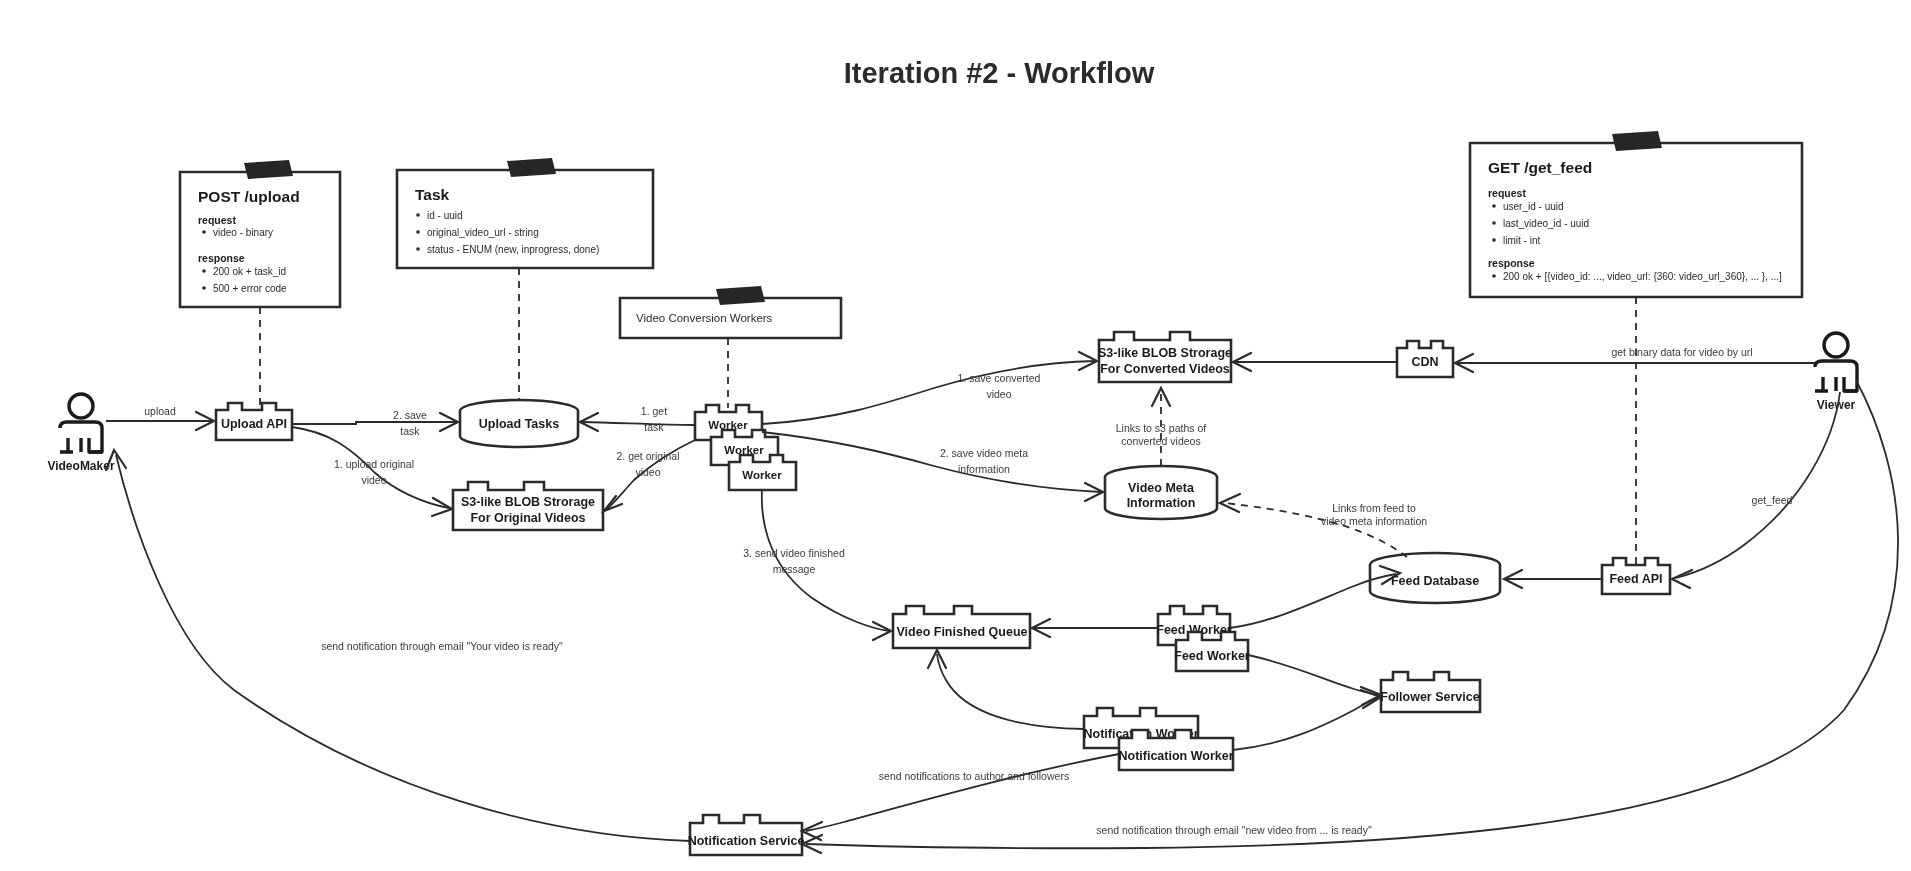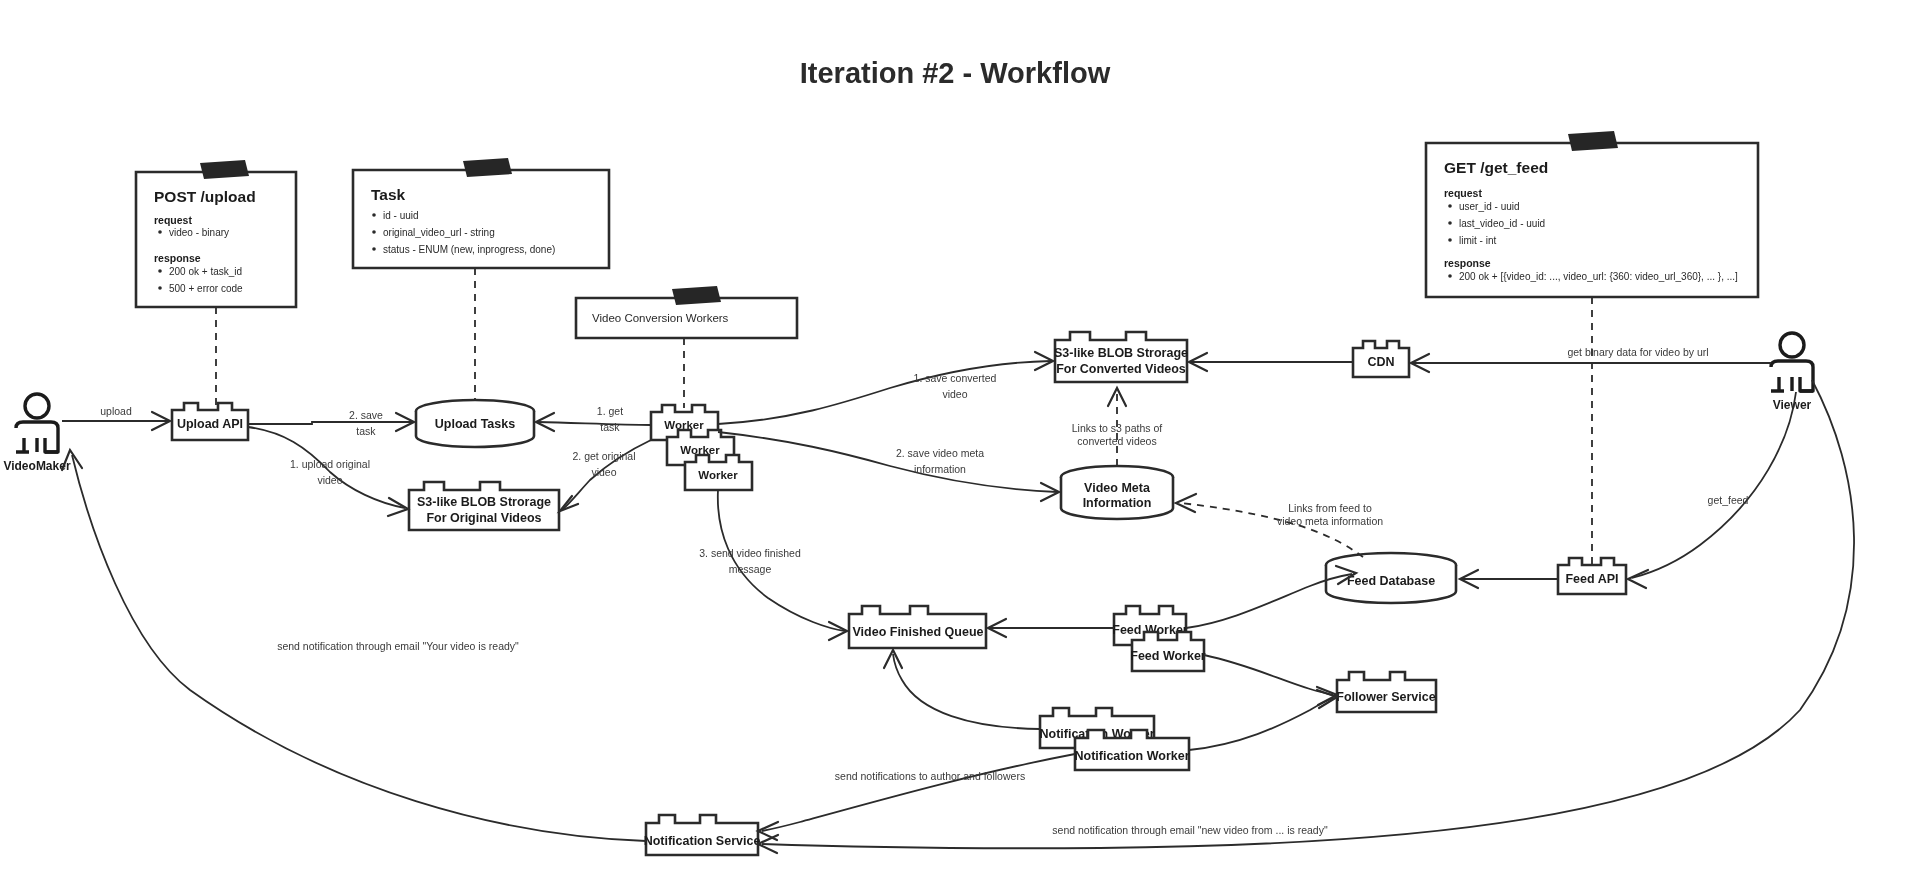--- a/index.html
+++ b/index.html
@@ -1,17 +1,17 @@
 <!DOCTYPE html>
 <html><head>
 <meta charset="utf-8">
 <style>
   html,body{margin:0;padding:0;background:#ffffff;}
   body{width:1911px;height:871px;overflow:hidden;font-family:"Liberation Sans",sans-serif;color:#1b1b1b;}
-  #stage{position:relative;width:1532px;height:871px;}
+  #stage{position:relative;width:1532px;height:871px;margin-left:44px;}
   svg{position:absolute;top:0;left:0;width:1911px;height:871px;}
   .ttl{font-family:"Liberation Sans",sans-serif;font-size:29px;font-weight:bold;fill:#2b2b2b;}
   .nodeLbl{font-family:"Liberation Sans",sans-serif;font-size:12.5px;font-weight:bold;fill:#1b1b1b;}
   .nodeLblSm{font-family:"Liberation Sans",sans-serif;font-size:11.5px;font-weight:bold;fill:#1b1b1b;}
   .actorLbl{font-family:"Liberation Sans",sans-serif;font-size:12px;font-weight:bold;fill:#1b1b1b;}
   .edgeLbl{font-family:"Liberation Sans",sans-serif;font-size:10.5px;fill:#3a3a3a;}
   .noteTtl{font-family:"Liberation Sans",sans-serif;font-size:15.5px;font-weight:bold;fill:#1b1b1b;}
   .noteSec{font-family:"Liberation Sans",sans-serif;font-size:10.5px;font-weight:bold;fill:#1b1b1b;}
   .noteLi{font-family:"Liberation Sans",sans-serif;font-size:10px;fill:#2a2a2a;}
   .frameLbl{font-family:"Liberation Sans",sans-serif;font-size:11.5px;fill:#2a2a2a;}

